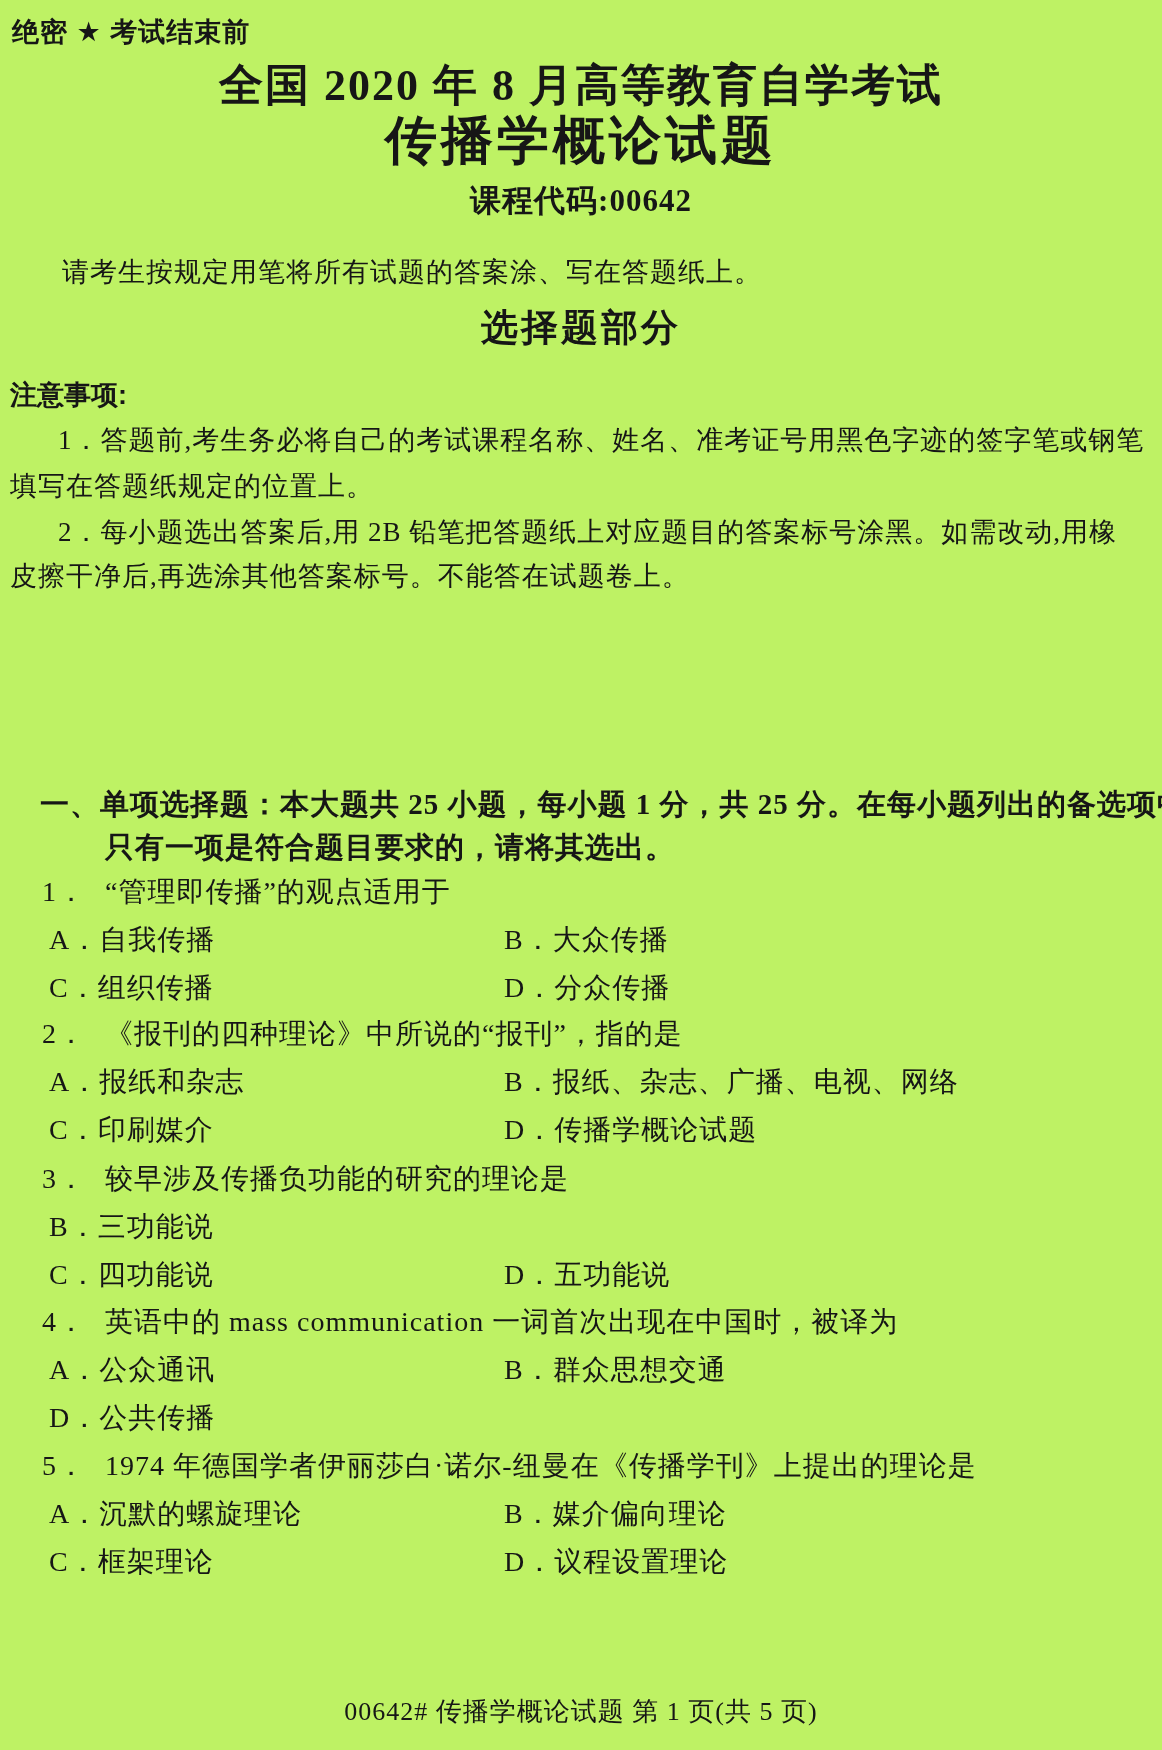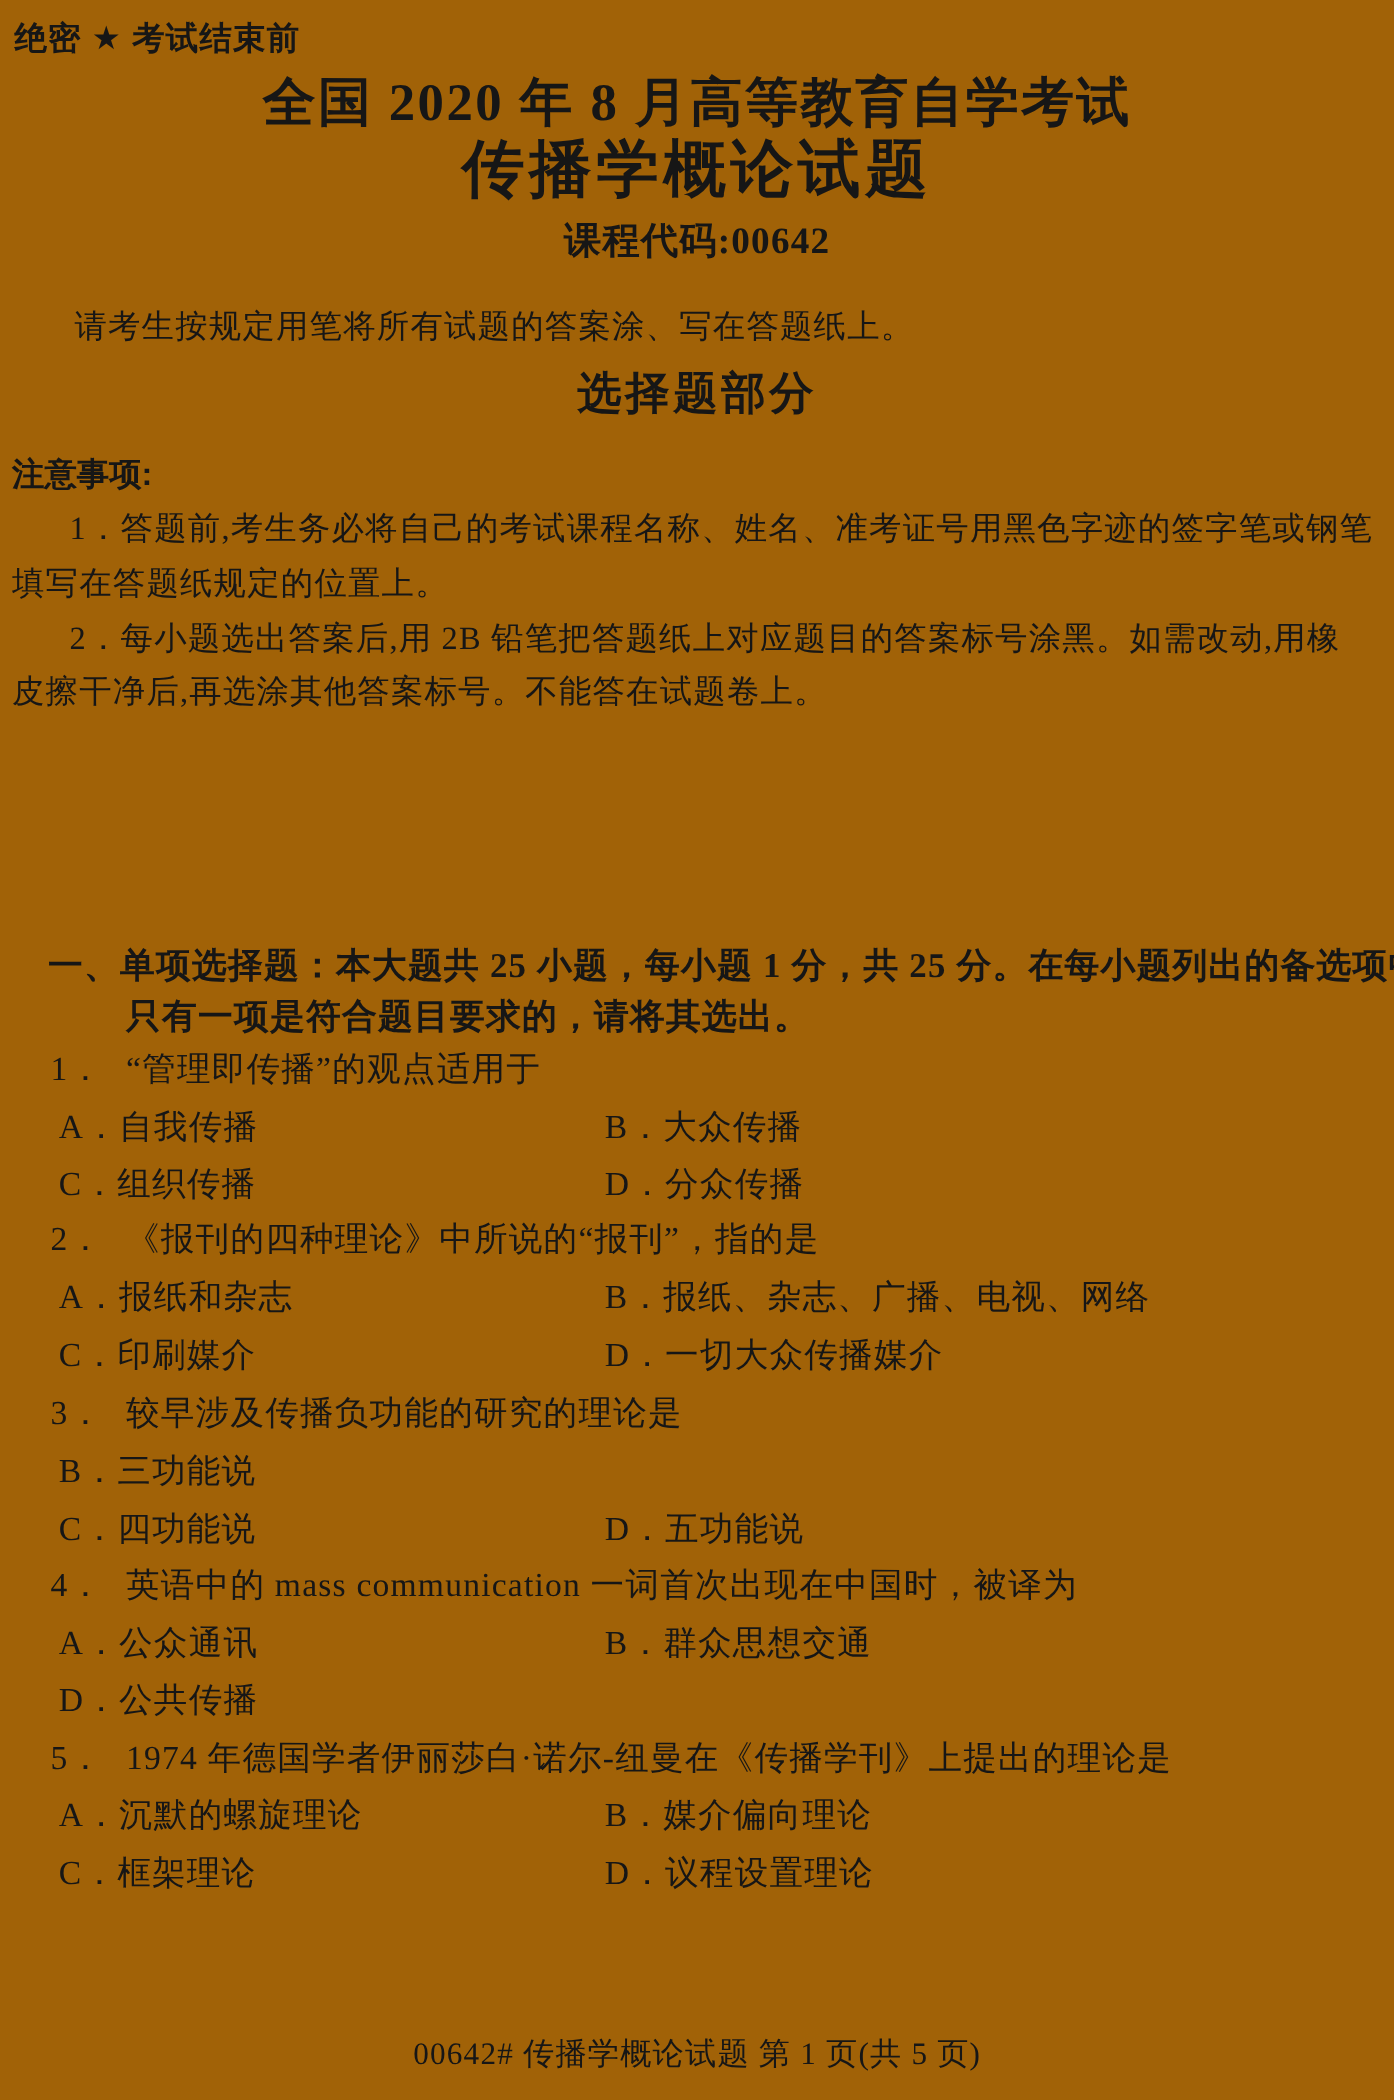--- a/index.html
+++ b/index.html
@@ -1,21 +1,21 @@
 <!DOCTYPE html>
 <html><head>
 <meta charset="utf-8">
 <style>
   html, body { margin: 0; padding: 0; background: #e8e8e8; }
   .page {
     position: relative;
     width: 1162px;
     height: 1750px;
     margin: 0 auto;
-    background: #a16207;
+    background: #bef264;
     color: #161616;
     font-family: "Liberation Serif", "DejaVu Serif", serif;
     overflow: hidden;
   }
   .abs { position: absolute; }
   .center { left: 0; right: 0; text-align: center; }
   .sans { font-family: "Liberation Sans", "DejaVu Sans", sans-serif; }
 
   .security        { top: 14px;  left: 12px; font-size: 27px; font-weight: bold; letter-spacing: 1px; }
   .exam-title      { top: 56px;  font-size: 44px; font-weight: bold; letter-spacing: 2px; }
@@ -88,21 +88,21 @@
     <div class="q-row">
       <span class="q-num">2．</span>
       <span class="q-stem">《报刊的四种理论》中所说的“报刊”，指的是</span>
     </div>
     <div class="opt-row">
       <span class="opt-left">A．报纸和杂志</span>
       <span class="opt-right">B．报纸、杂志、广播、电视、网络</span>
     </div>
     <div class="opt-row">
       <span class="opt-left">C．印刷媒介</span>
-      <span class="opt-right">D．一切大众传播媒介</span>
+      <span class="opt-right">D．传播学概论试题</span>
     </div>
   </div>
 
   <div class="abs question q3">
     <div class="q-row">
       <span class="q-num">3．</span>
       <span class="q-stem">较早涉及传播负功能的研究的理论是</span>
     </div>
     <div class="opt-row">
       <span class="opt-right">B．三功能说</span>

